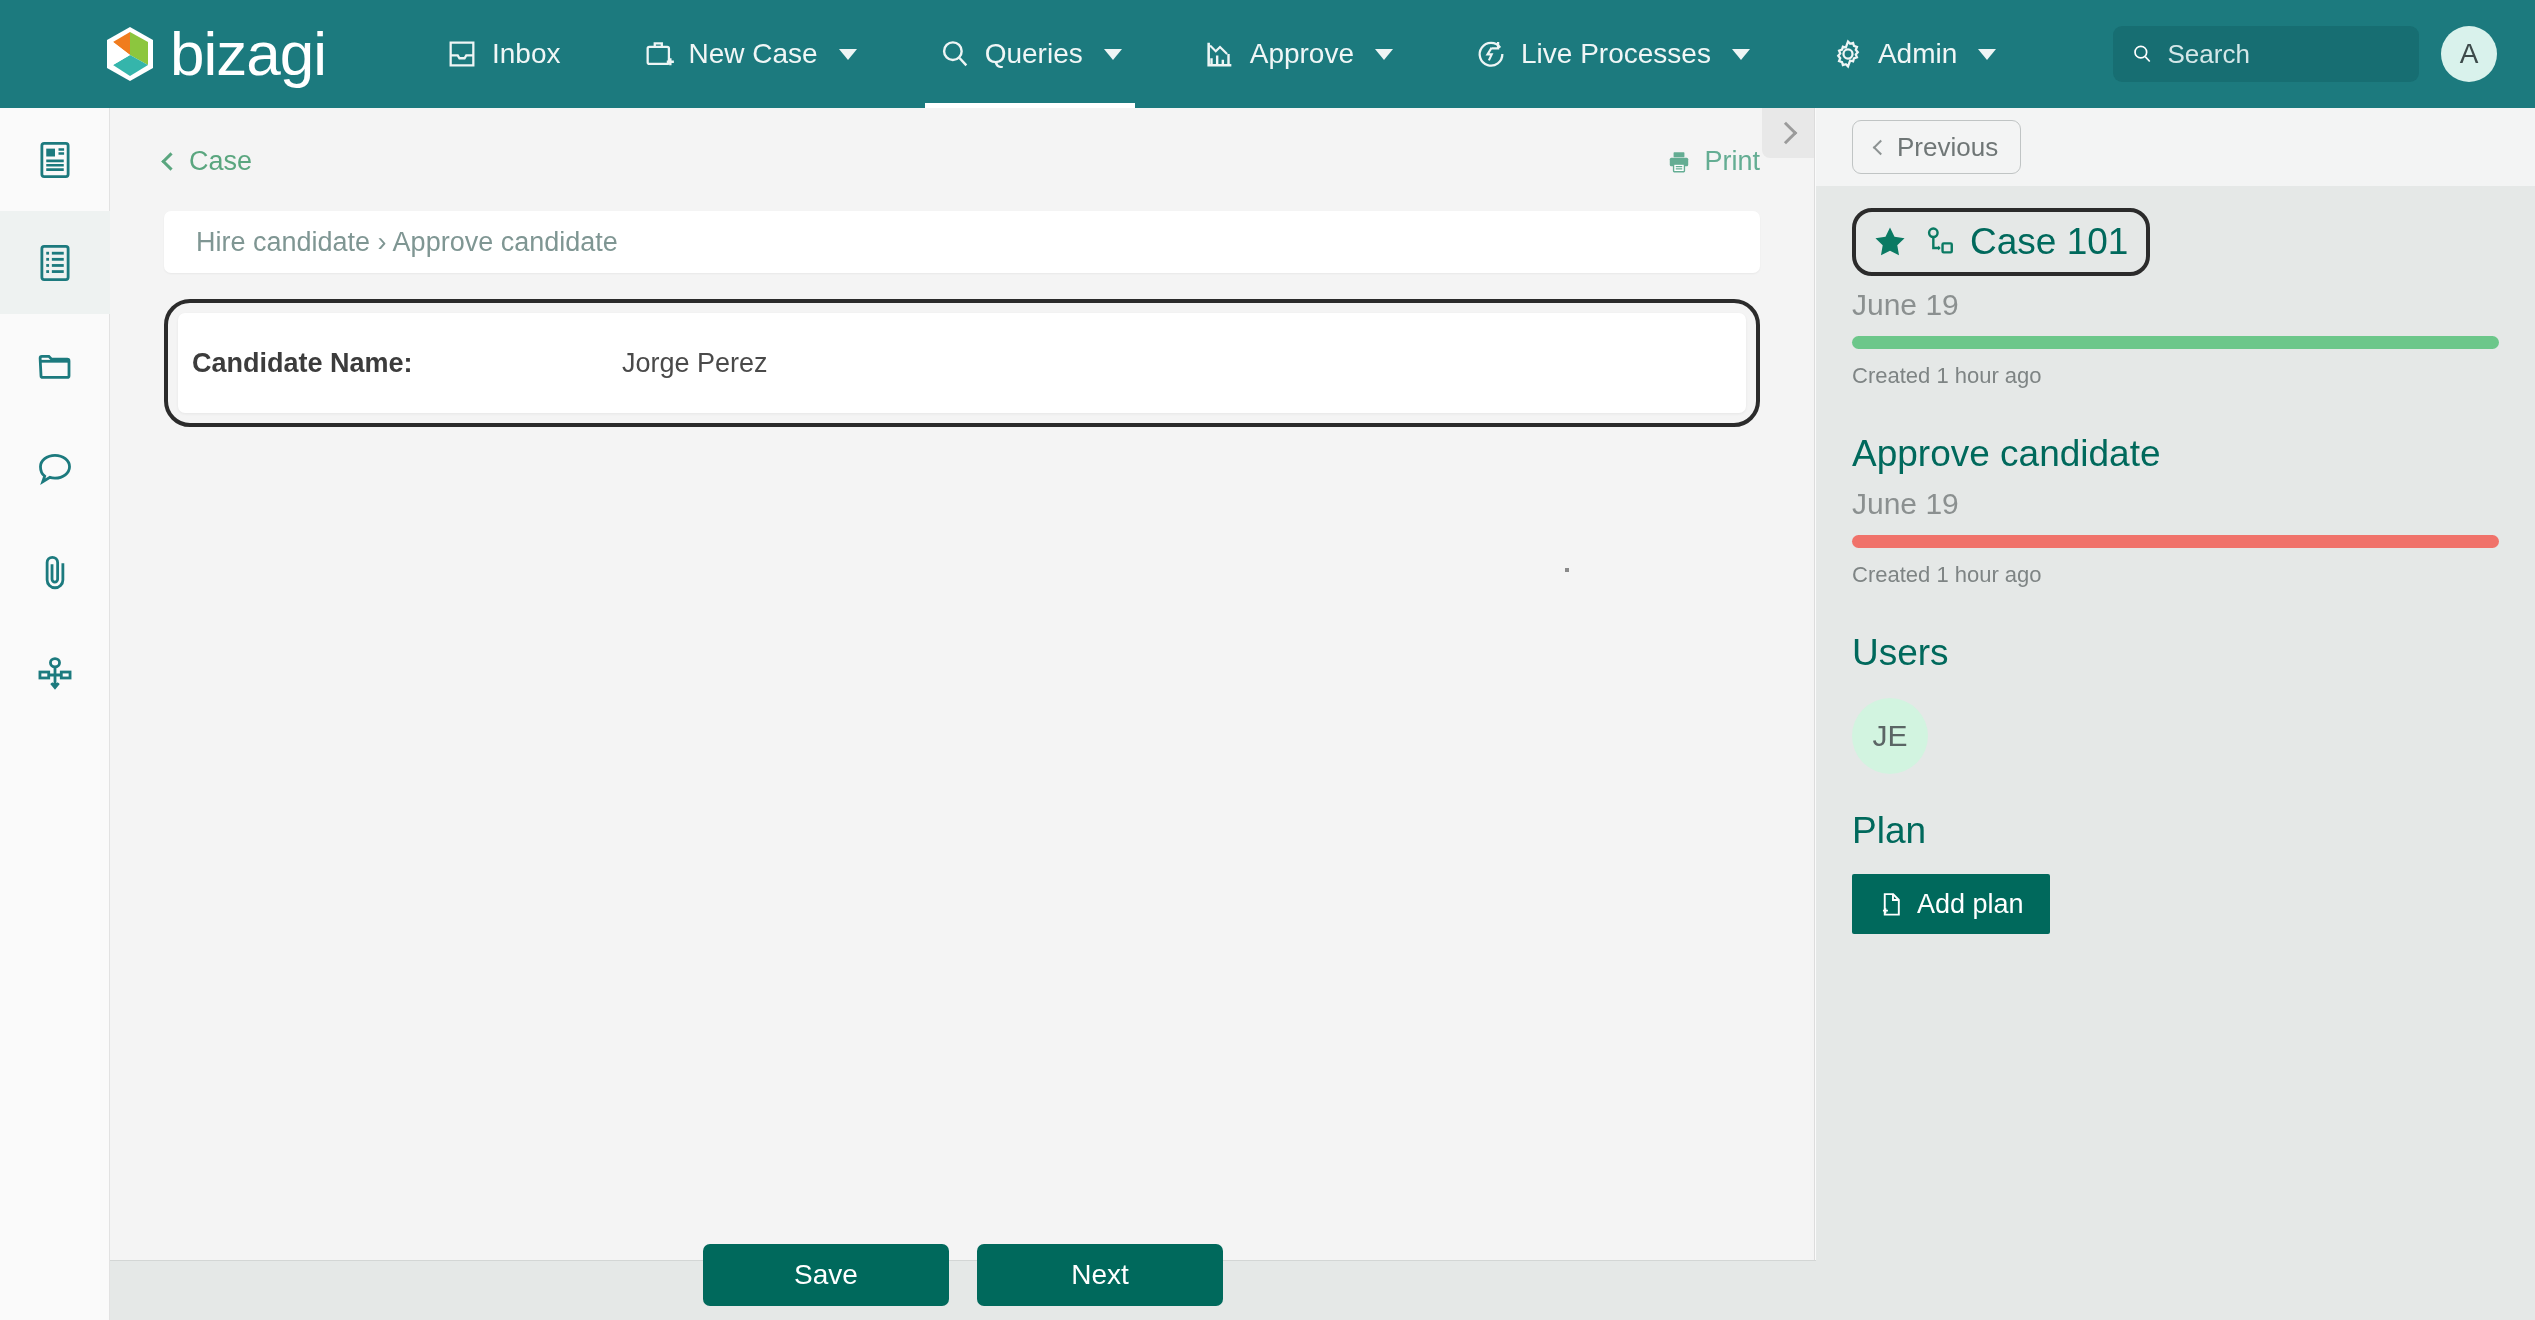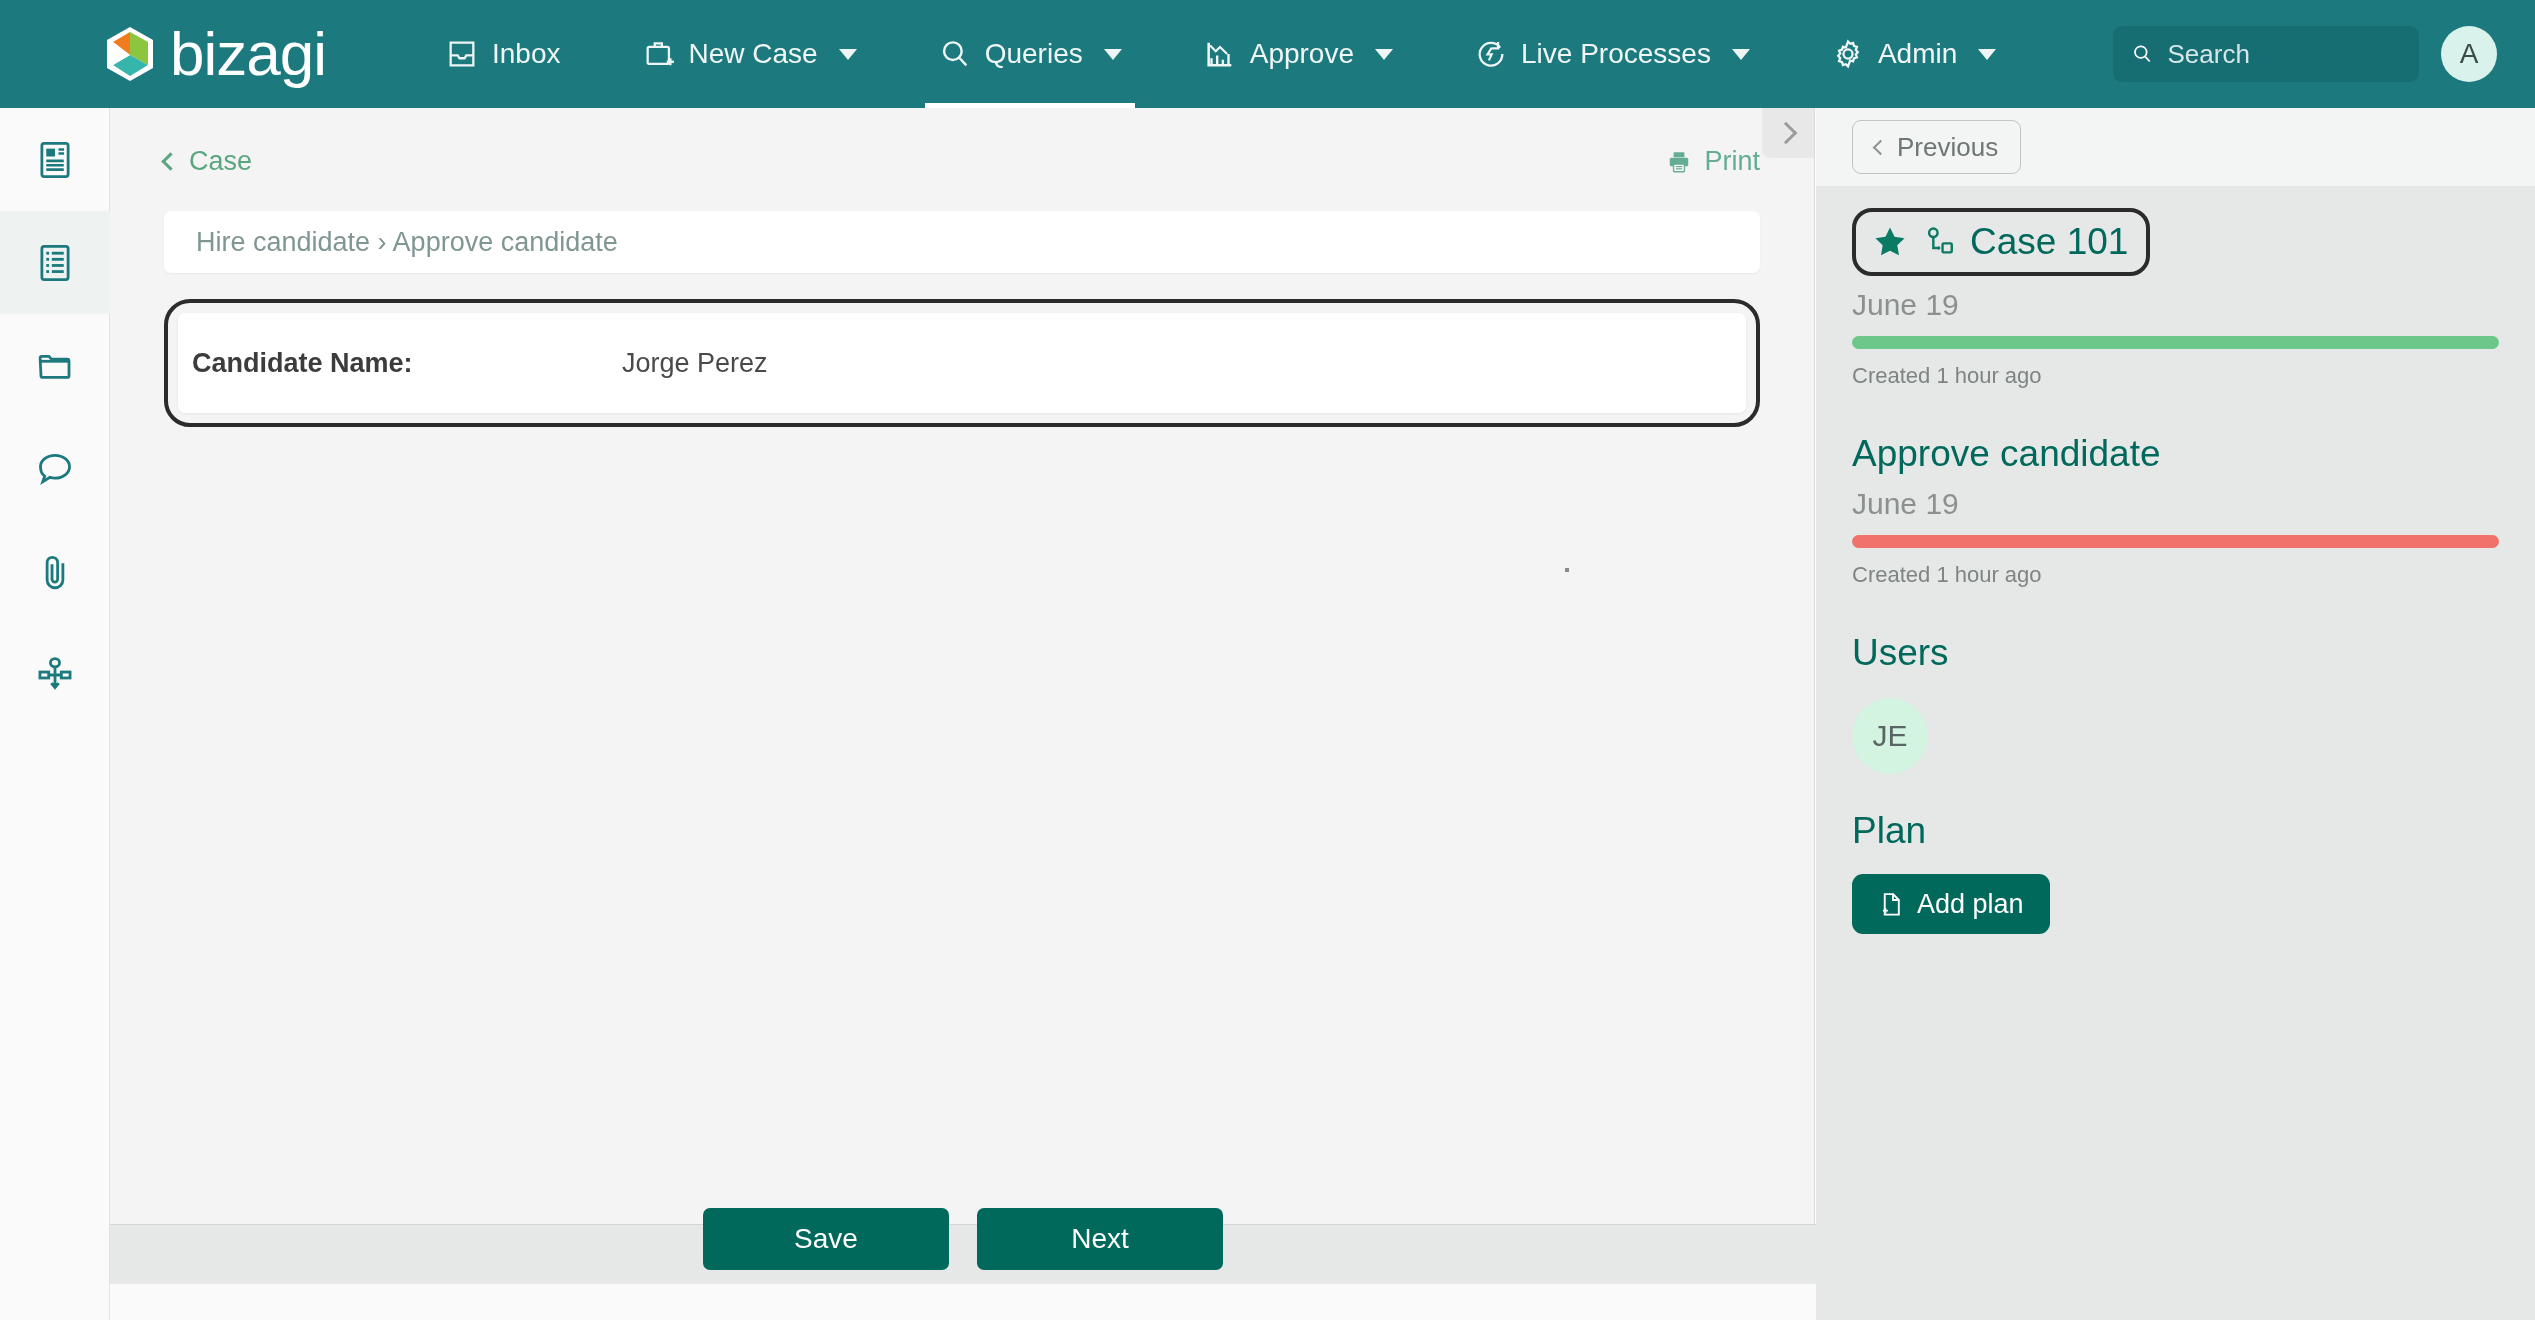--- a/index.html
+++ b/index.html
@@ -334,30 +334,30 @@
     margin-top: 22px;
     display: inline-flex;
     align-items: center;
     gap: 12px;
     height: 60px;
     padding: 0 26px;
     background: #00695c;
     color: #ffffff;
     font-size: 27px;
     border: none;
-    border-radius: 11px;
+    border-radius: 2px;
     cursor: pointer;
     font-family: "Liberation Sans", sans-serif;
   }
   .btn-addplan svg { width: 27px; height: 27px; }
 
   
   .footer {
     position: absolute;
-    left: 110px; top: 1224px;
+    left: 110px; top: 1260px;
     width: 1706px;
     height: 60px;
     background: #e5e8e7;
     border-top: 1px solid #d3d6d5;
     display: flex;
     align-items: center;
     justify-content: center;
     gap: 28px;
   }
   .btn-footer {

